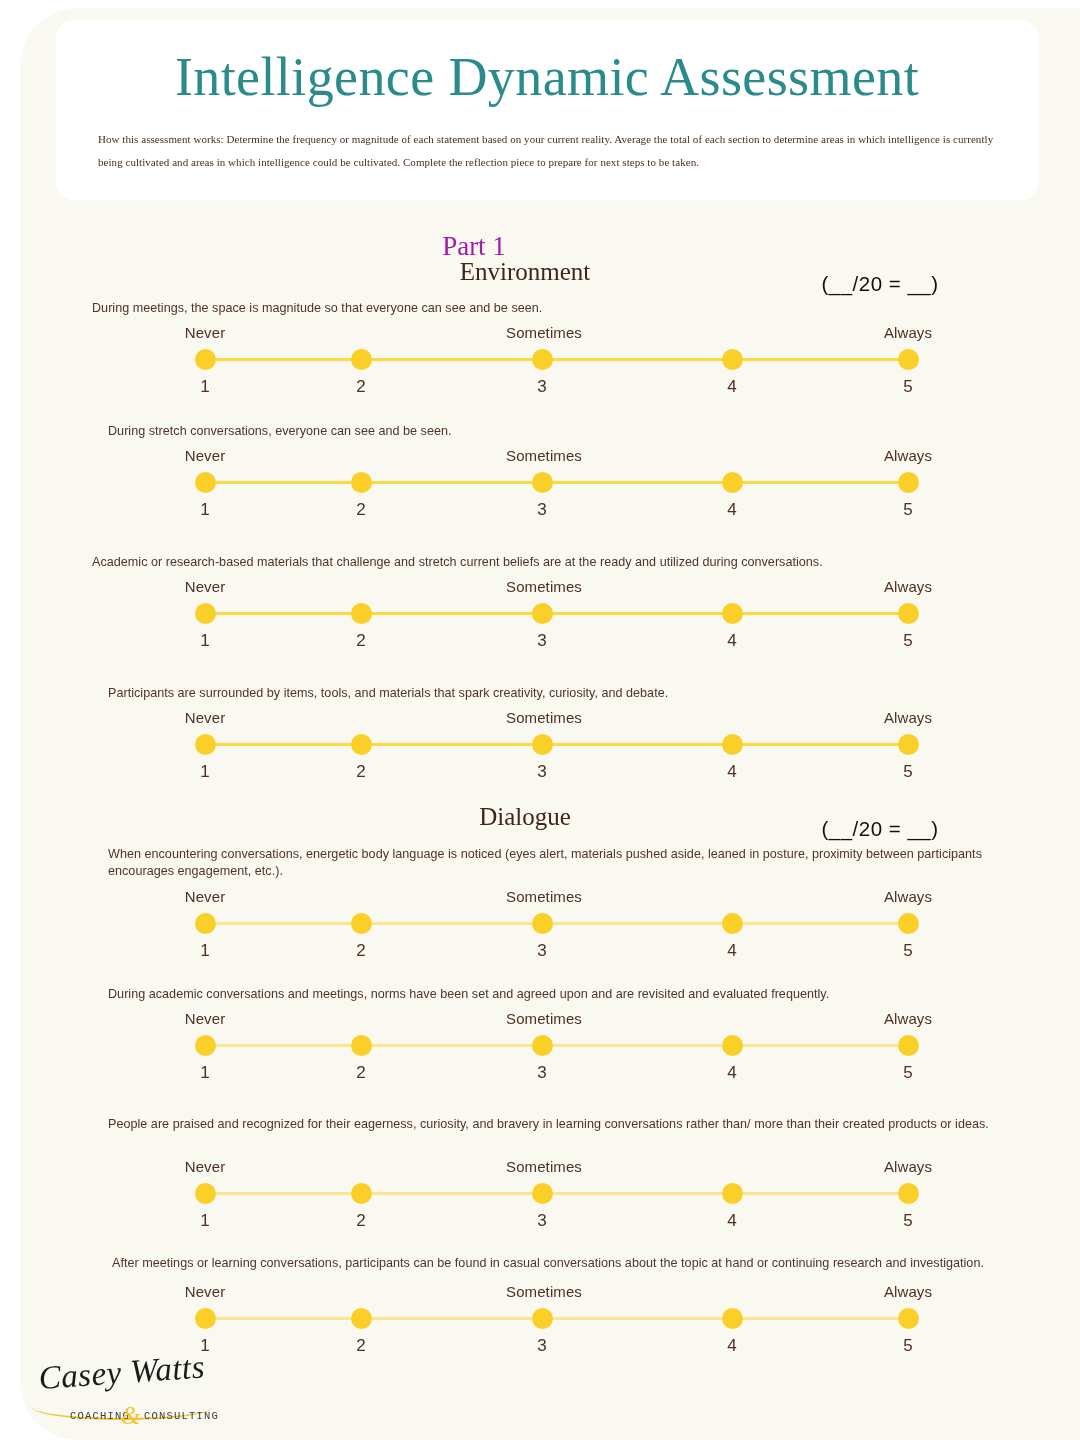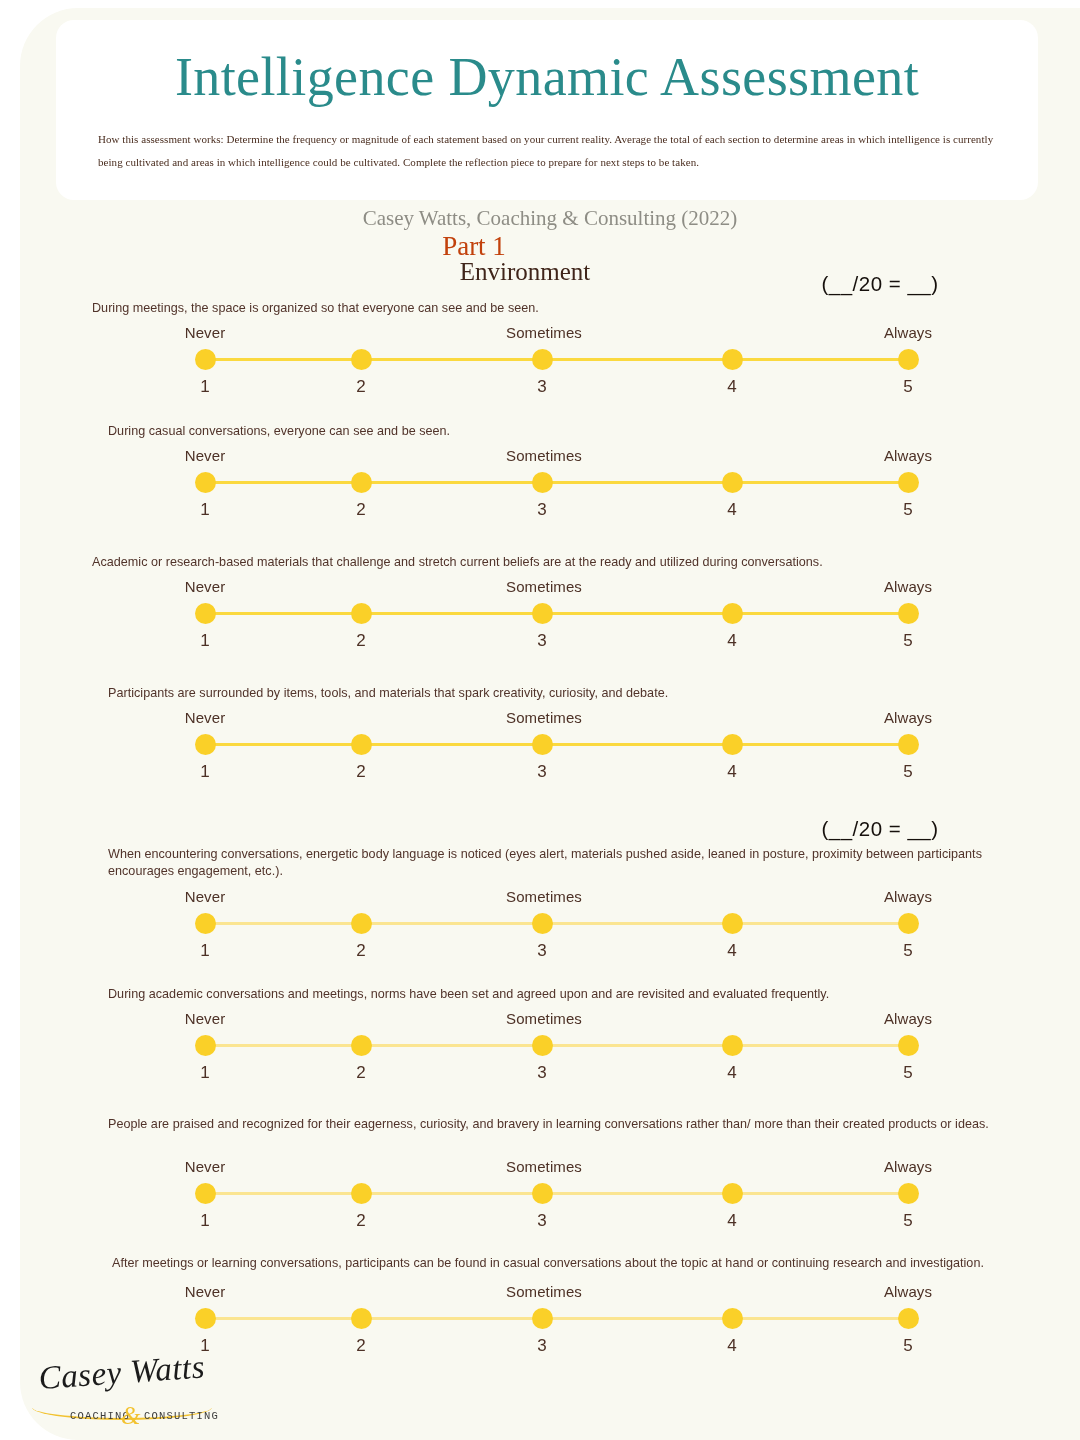--- a/index.html
+++ b/index.html
@@ -72,21 +72,21 @@
     color: #8e8d85;
   }
   .part-label {
     position: absolute;
     left: 0;
     top: 223px;
     width: 908px;
     text-align: center;
     font-family: "Liberation Serif", serif;
     font-size: 27px;
-    color: #c2410c;
+    color: #a21caf;
   }
 
   
   .section-head {
     position: absolute;
     left: 0;
     width: 888px;
     height: 44px;
   }
   .section-title {
@@ -228,30 +228,29 @@
 </head>
 <body>
 
 <div class="page">
 
   <div class="header-card">
     <div class="doc-title">Intelligence Dynamic Assessment</div>
     <div class="instructions">How this assessment works:  Determine the frequency or magnitude of each statement based on your current reality.  Average the total of each section to determine areas in which intelligence is currently being cultivated and areas in which intelligence could be cultivated.  Complete the reflection piece to prepare for next steps to be taken.</div>
   </div>
 
-  <div class="byline">Casey Watts, Coaching &amp; Consulting (2022)</div>
   <div class="part-label">Part 1</div>
 
   <div class="section-head" style="top:250px;">
     <div class="section-title">Environment</div>
     <div class="section-score">(__/20 = __)</div>
   </div>
 
   <div class="q-block" style="top:292px;">
-    <div class="q-text">During meetings, the space is organized so that everyone can see and be seen.</div>
+    <div class="q-text">During meetings, the space is magnitude so that everyone can see and be seen.</div>
     <div class="scale" style="top:24px;">
       <div class="scale-anchors">
         <div class="anchor" style="left:185px;">Never</div>
         <div class="anchor" style="left:524px;">Sometimes</div>
         <div class="anchor" style="left:888px;">Always</div>
       </div>
       <div class="track"></div>
       <div class="dot" style="left:185px;"></div>
       <div class="dot" style="left:341px;"></div>
       <div class="dot" style="left:522px;"></div>
@@ -259,21 +258,21 @@
       <div class="dot" style="left:888px;"></div>
       <div class="num" style="left:185px;">1</div>
       <div class="num" style="left:341px;">2</div>
       <div class="num" style="left:522px;">3</div>
       <div class="num" style="left:712px;">4</div>
       <div class="num" style="left:888px;">5</div>
     </div>
   </div>
 
   <div class="q-block" style="top:415px;">
-    <div class="q-text" style="left:88px;">During casual conversations, everyone can see and be seen.</div>
+    <div class="q-text" style="left:88px;">During stretch conversations, everyone can see and be seen.</div>
     <div class="scale" style="top:24px;">
       <div class="scale-anchors">
         <div class="anchor" style="left:185px;">Never</div>
         <div class="anchor" style="left:524px;">Sometimes</div>
         <div class="anchor" style="left:888px;">Always</div>
       </div>
       <div class="track"></div>
       <div class="dot" style="left:185px;"></div>
       <div class="dot" style="left:341px;"></div>
       <div class="dot" style="left:522px;"></div>
@@ -325,20 +324,21 @@
       <div class="dot" style="left:888px;"></div>
       <div class="num" style="left:185px;">1</div>
       <div class="num" style="left:341px;">2</div>
       <div class="num" style="left:522px;">3</div>
       <div class="num" style="left:712px;">4</div>
       <div class="num" style="left:888px;">5</div>
     </div>
   </div>
 
   <div class="section-head" style="top:795px;">
+    <div class="section-title">Dialogue</div>
     <div class="section-score">(__/20 = __)</div>
   </div>
 
   <div class="q-block" style="top:838px;">
     <div class="q-text" style="left:88px; width:925px;">When encountering conversations, energetic body language is noticed (eyes alert, materials pushed aside, leaned in posture, proximity between participants encourages engagement, etc.).</div>
     <div class="scale" style="top:42px;">
       <div class="scale-anchors">
         <div class="anchor" style="left:185px;">Never</div>
         <div class="anchor" style="left:524px;">Sometimes</div>
         <div class="anchor" style="left:888px;">Always</div>

